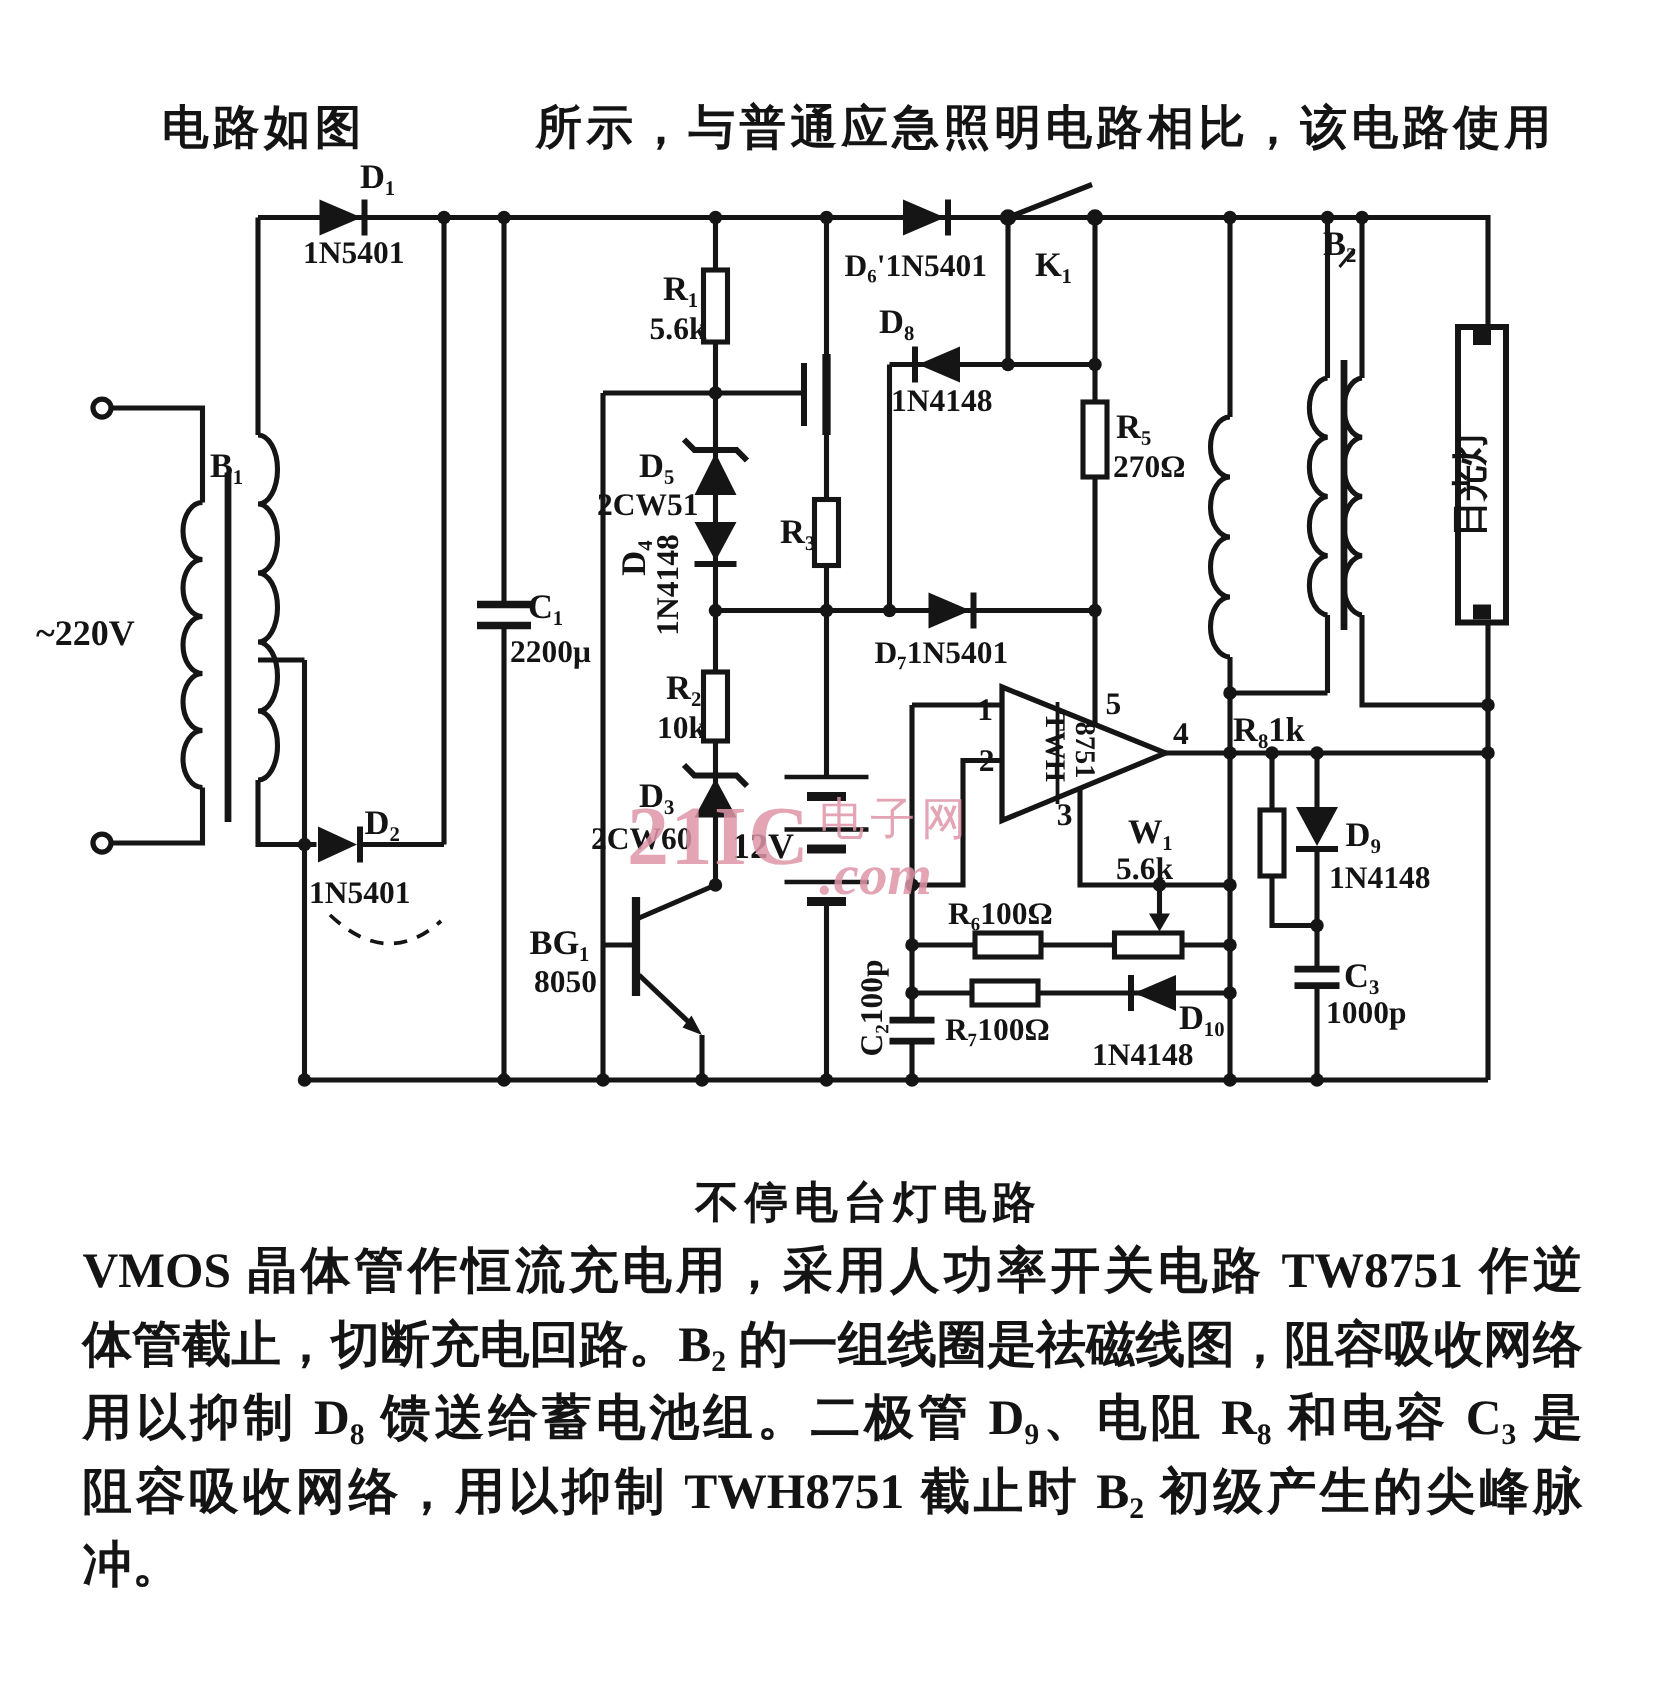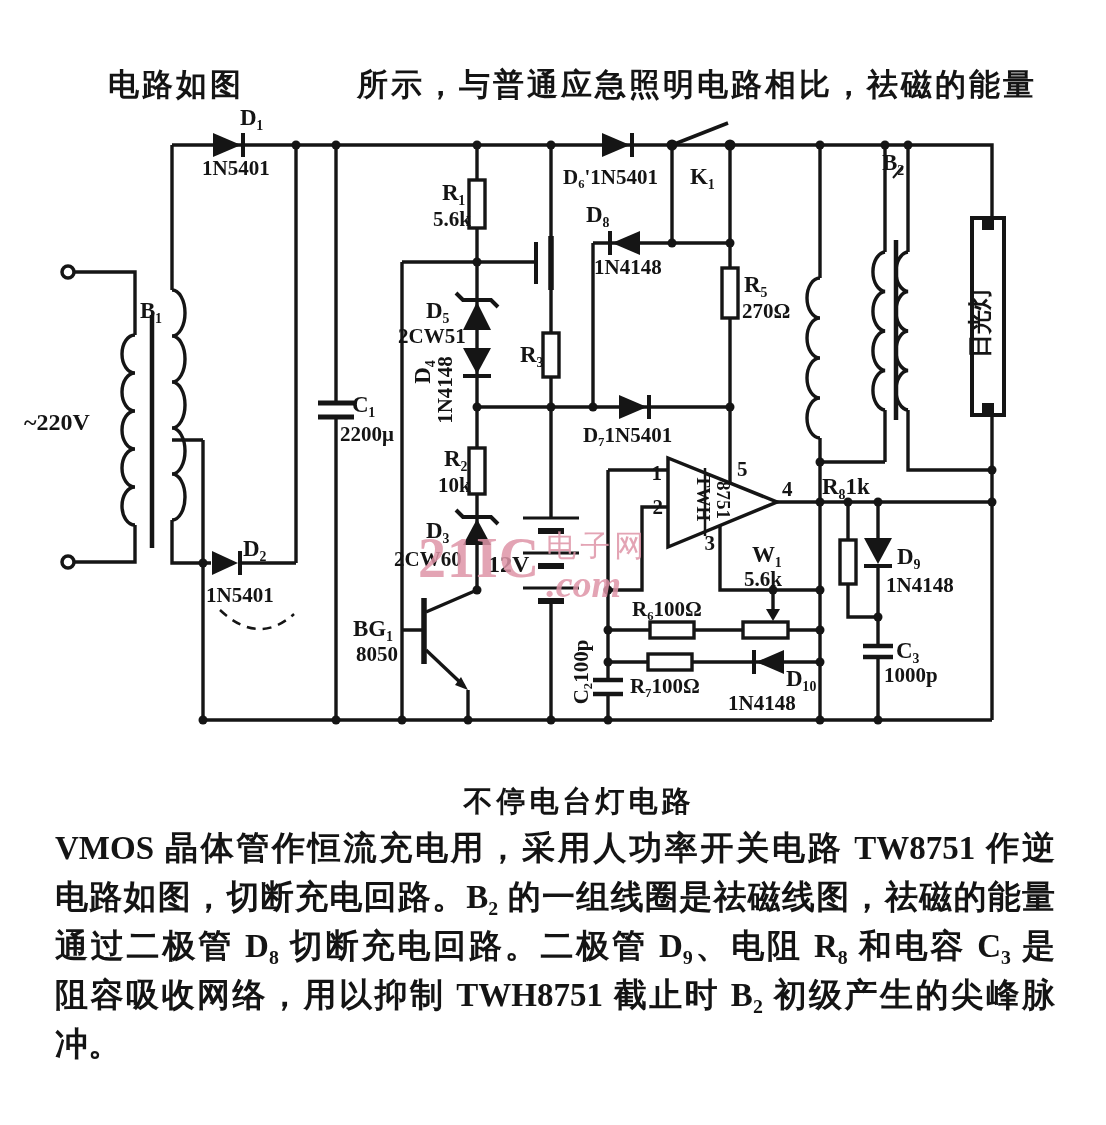--- a/index.html
+++ b/index.html
@@ -26,21 +26,21 @@
   text{font-family:"Liberation Serif",serif;fill:#141414;font-weight:700;}
   .t23{font-size:23px;} .t21{font-size:21px;} .t24{font-size:24px;} .t19{font-size:19px;}
 </style>
 </head>
 <body>
 
 <div class="page">
 
   <div class="hdr">
     <span class="pre">电路如图</span>
-    <span class="suf">所示，与普通应急照明电路相比，祛磁的能量</span>
+    <span class="suf">所示，与普通应急照明电路相比，该电路使用</span>
   </div>
 
   <svg class="schem" width="1106" height="1125" viewBox="0 0 1106 1125">
 
     <path fill="none" stroke="#151515" stroke-width="3.4" d="
       M172,145 H992 V218
       M172,145 V290  M172,520 V563 H211
       M172,440 H203  M203,440 V720
       M240,563 H296  M296,563 V145
       M74,272 H135 V335  M135,525 V562 H74
@@ -281,19 +281,19 @@
     <span class="col">
       <div class="cjk">电子网</div>
       <div class="com">.com</div>
     </span>
   </div>
 
   <div class="cap">不停电台灯电路</div>
 
   <div class="body">
     <div class="bline">VMOS 晶体管作恒流充电用，采用人功率开关电路 TW8751 作逆</div>
-    <div class="bline">电路如图，切断充电回路。B₂ 的一组线圈是祛磁线图，祛磁的能量</div>
-    <div class="bline">通过二极管 D₈ 切断充电回路。二极管 D₉、电阻 R₈ 和电容 C₃ 是</div>
+    <div class="bline">体管截止，切断充电回路。B₂ 的一组线圈是祛磁线图，阻容吸收网络</div>
+    <div class="bline">用以抑制 D₈ 馈送给蓄电池组。二极管 D₉、电阻 R₈ 和电容 C₃ 是</div>
     <div class="bline">阻容吸收网络，用以抑制 TWH8751 截止时 B₂ 初级产生的尖峰脉</div>
     <div class="bline last">冲。</div>
   </div>
 
 </div>
 
 </body></html>

